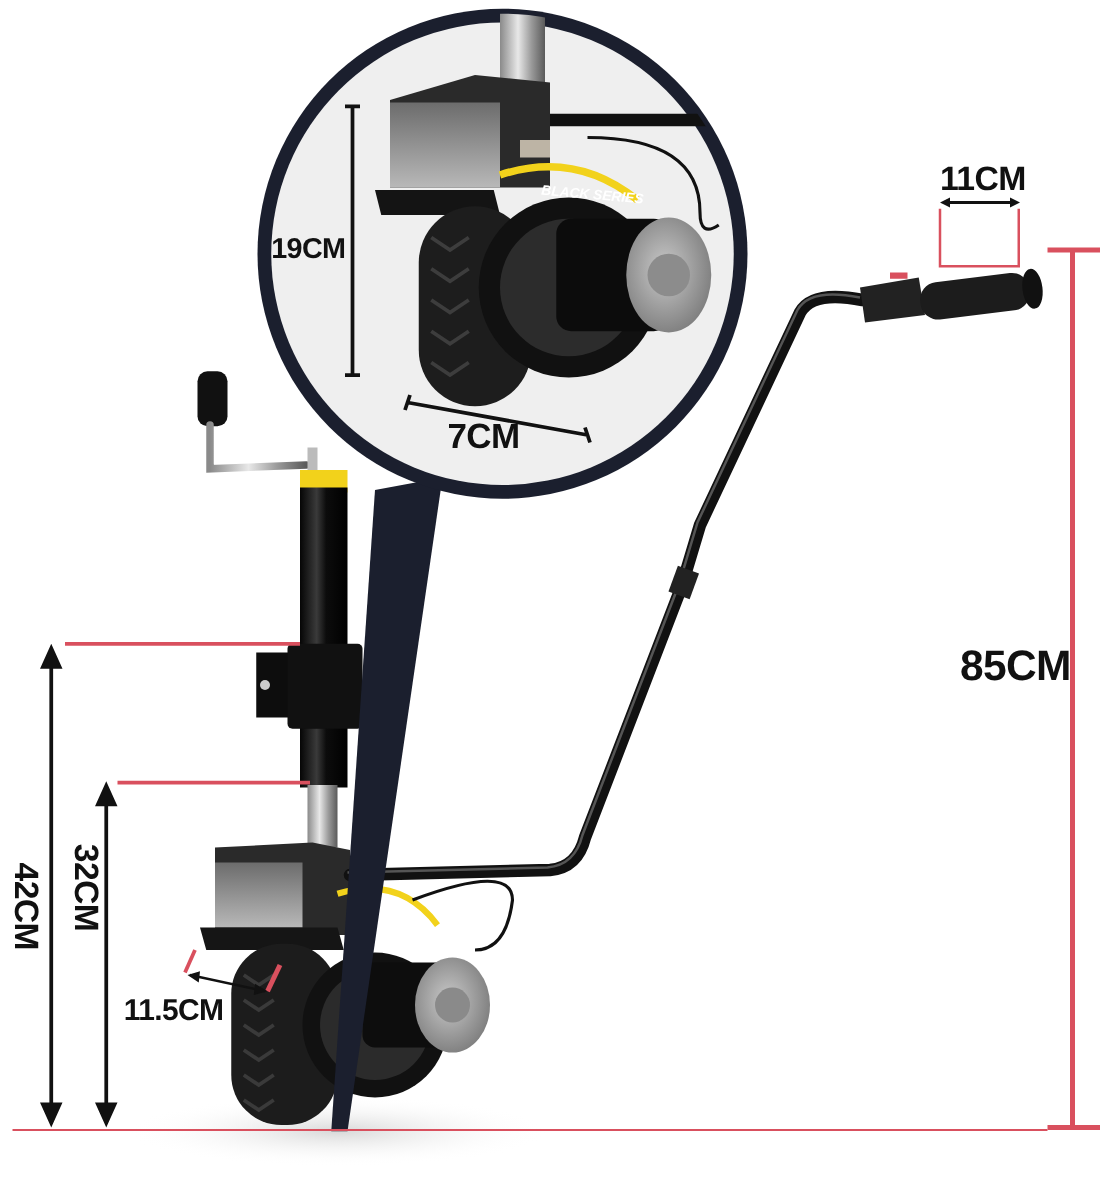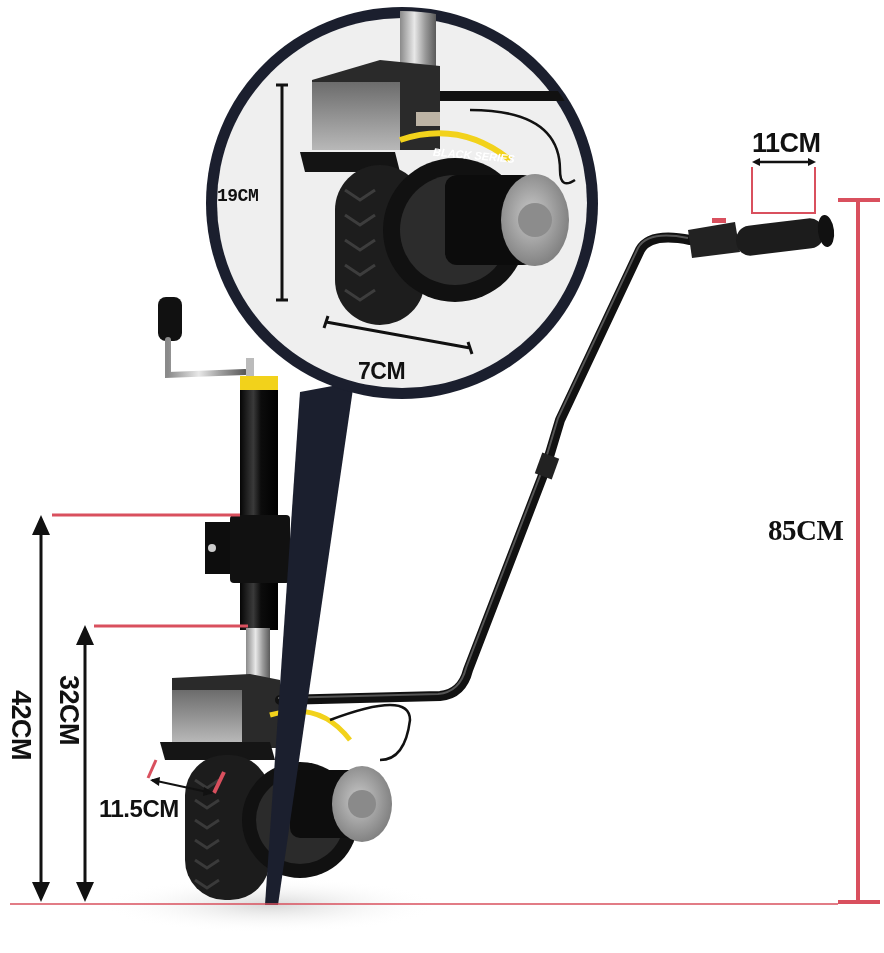--- a/index.html
+++ b/index.html
@@ -7,24 +7,24 @@
     #stage { position: absolute; left: 0; top: 0; width: 884px; height: 953px; }
     .label {
       position: absolute;
       font-family: "Liberation Sans", sans-serif;
       font-weight: 700;
       color: #111111;
       letter-spacing: -0.5px;
       white-space: nowrap;
       line-height: 1;
     }
-    .lbl-85 { left: 768px; top: 516px; font-size: 29px; font-family: Liberation Serif, serif; }
+    .lbl-85 { left: 768px; top: 516px; font-size: 34px; }
     .lbl-11 { left: 752px; top: 130px; font-size: 27px; }
-    .lbl-19 { left: 217px; top: 187px; font-size: 18px; font-family: Liberation Mono, monospace; }
-    .lbl-7  { left: 358px; top: 360px; font-size: 23px; }
+    .lbl-19 { left: 217px; top: 187px; font-size: 23px; }
+    .lbl-7  { left: 358px; top: 335px; font-size: 28px; }
     .lbl-115 { left: 99px; top: 797px; font-size: 24px; }
     .lbl-42 { left: 0px; top: 690px; font-size: 27px; transform-origin: 0 0; transform: rotate(90deg) translate(0,-34px); }
     .lbl-32 { left: 48px; top: 675px; font-size: 27px; transform-origin: 0 0; transform: rotate(90deg) translate(0,-34px); }
   </style>
 </head>
 <body>
 
 <div id="stage">
   <svg width="884" height="953" viewBox="0 0 884 953" xmlns="http://www.w3.org/2000/svg">
     <defs>

